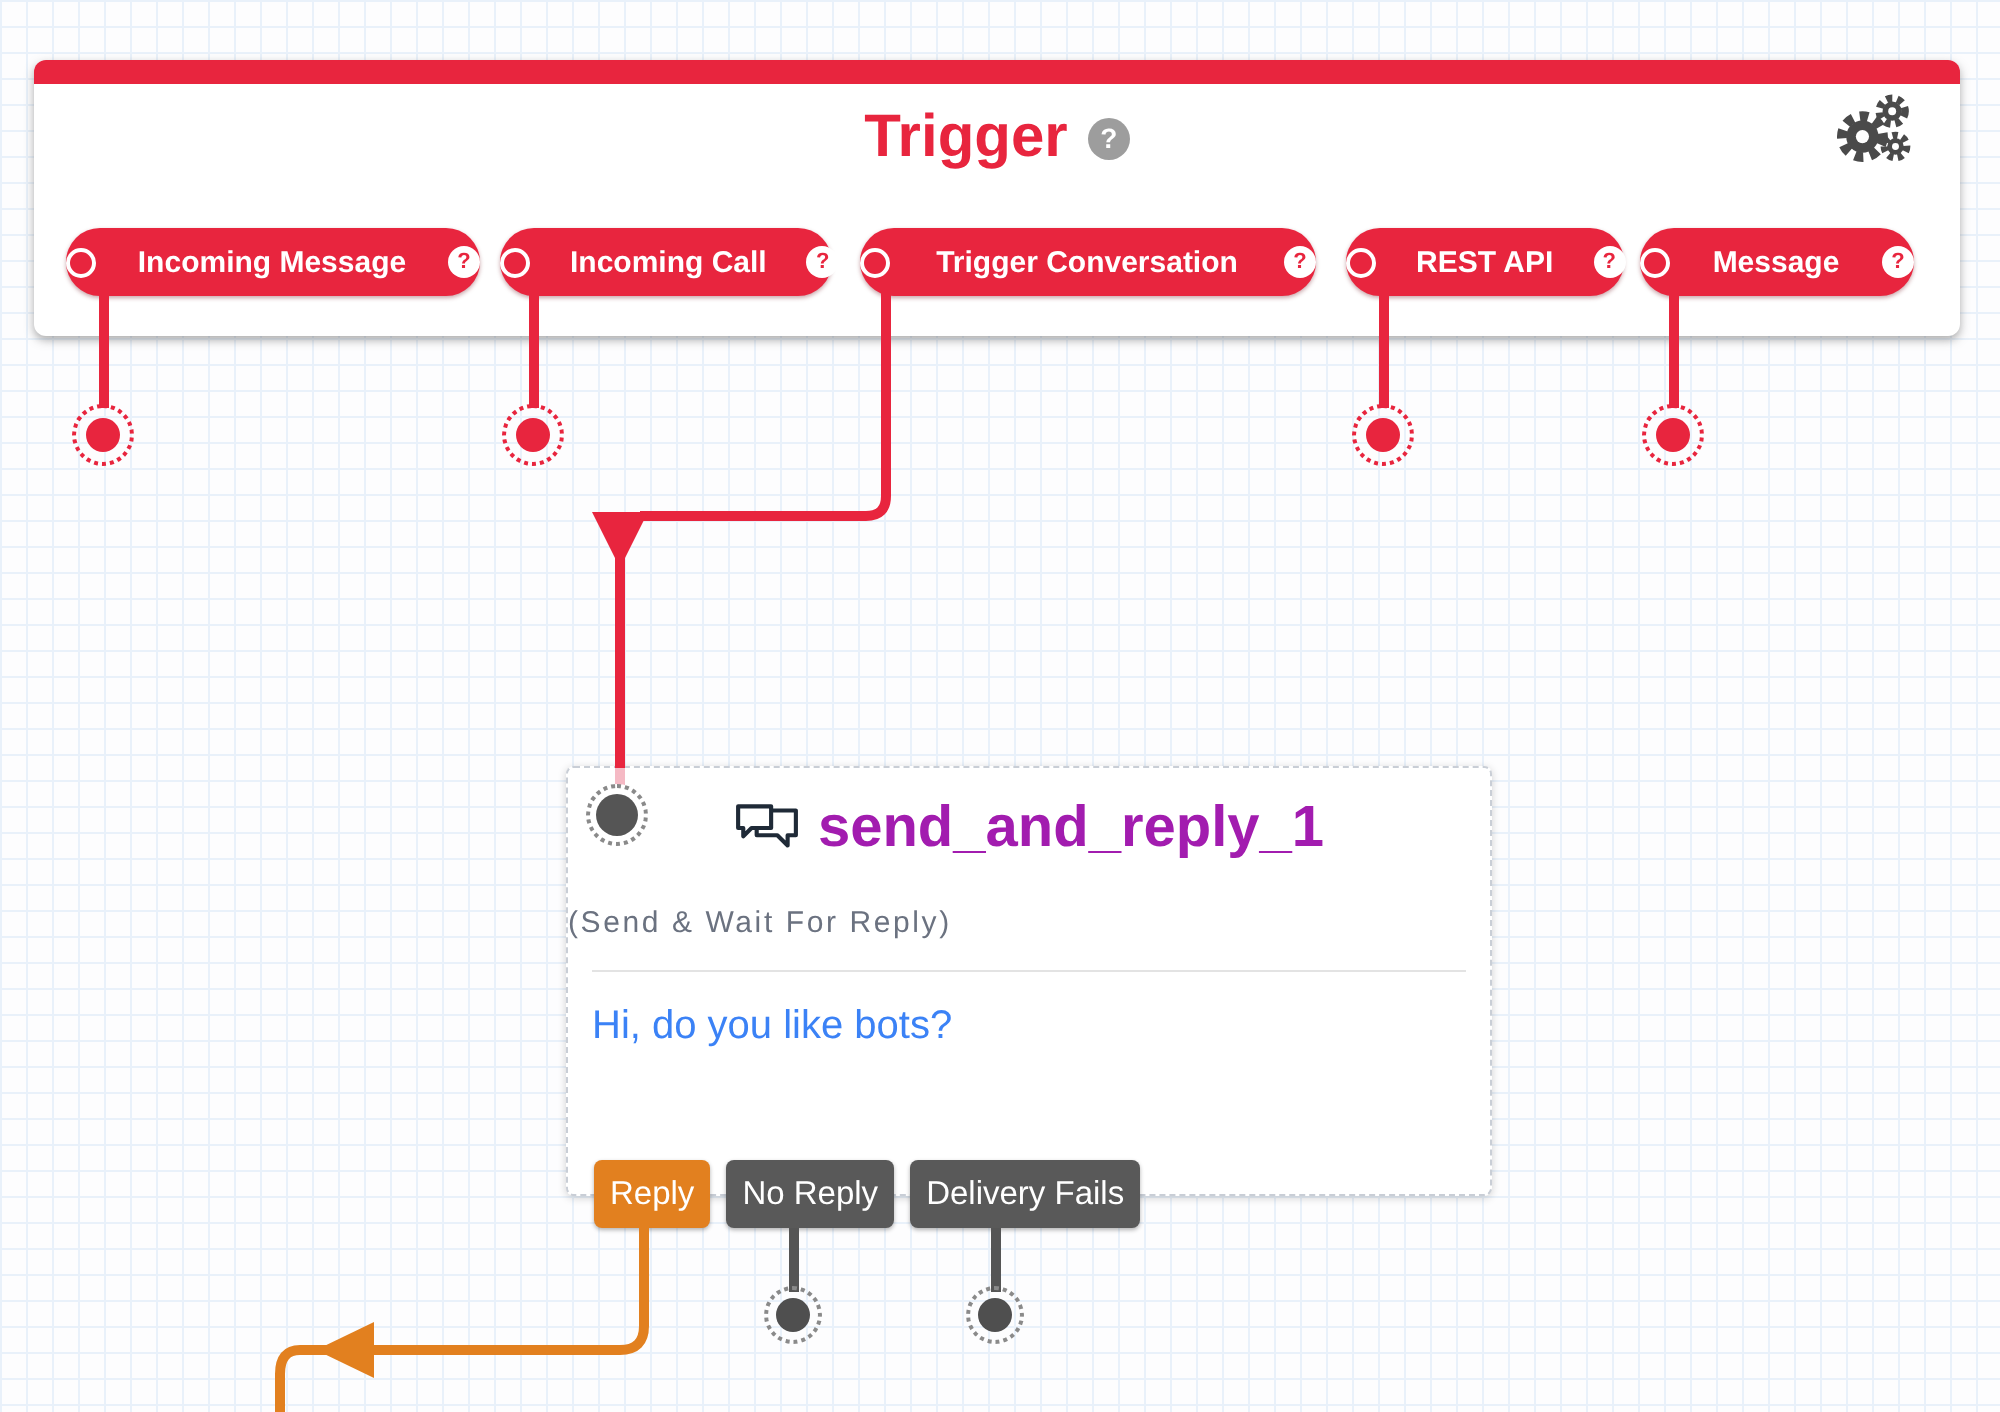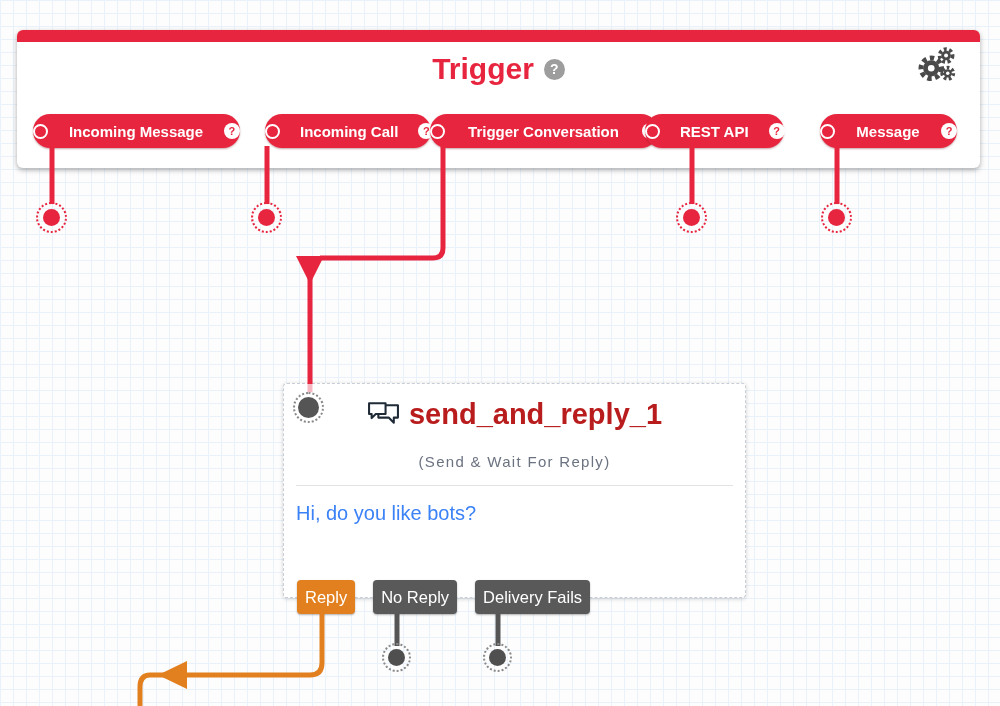--- a/index.html
+++ b/index.html
@@ -49,23 +49,23 @@
     width:15px; height:15px; border:2px solid #fff; border-radius:50%;
     flex:0 0 auto;
   }
   .pill-help {
     width:16px; height:16px; border-radius:50%; background:#fff;
     color:#e8253e; font-size:11px; font-weight:700;
     display:inline-flex; align-items:center; justify-content:center;
     flex:0 0 auto;
   }
   .pill-1 { left:16px;  width:207px; }
-  .pill-2 { left:248px; width:166px; }
+  .pill-2 { left:233px; width:166px; }
   .pill-3 { left:413px; width:228px; }
-  .pill-4 { left:628px; width:139px; }
+  .pill-4 { left:656px; width:139px; }
   .pill-5 { left:803px; width:137px; }
 
   
   svg.connectors {
     position:absolute; left:0; top:0; z-index:5; pointer-events:none;
   }
   .line-red    { stroke:#e8253e; stroke-width:5; fill:none; }
   .line-pink   { stroke:#f5b9c4; stroke-width:5; fill:none; }
   .line-orange { stroke:#e2801f; stroke-width:5; fill:none; }
   .line-gray   { stroke:#555555; stroke-width:5; fill:none; }
@@ -89,31 +89,31 @@
   .widget-card {
     position:absolute; left:283px; top:383px; width:463px; height:215px;
     background:#fff; border:1px dashed #c9ced6; border-radius:4px;
     box-shadow:0 1px 4px rgba(0,0,0,.18);
     z-index:2; cursor:pointer;
   }
   .widget-header {
     margin-top:14px;
     display:flex; align-items:center; justify-content:center; gap:9px;
   }
-  .widget-title { color:#b91c1c; font-size:29px; font-weight:600; }
+  .widget-title { color:#a21caf; font-size:29px; font-weight:600; }
   .widget-subtitle {
-    margin-top:22px; text-align:center;
+    margin-top:22px; 
     color:#6b7280; font-size:15px; letter-spacing:1.3px;
   }
   .widget-divider { margin:15px 12px 0; border:none; border-top:1px solid #e3e3e3; }
   .widget-body { margin:16px 12px 0; color:#3b82f6; font-size:20px; }
 
   .widget-buttons {
     position:absolute; left:13px; bottom:-17px;
-    display:flex; gap:18px; z-index:3;
+    display:flex; gap:8px; z-index:3;
   }
   .flow-btn {
     height:34px; padding:0 8px; border:none; border-radius:4px;
     color:#fff; font-size:16.5px; font-family:"Liberation Sans",sans-serif;
     display:inline-flex; align-items:center; cursor:pointer;
     box-shadow:0 1px 2px rgba(0,0,0,.3);
   }
   .flow-btn.orange { background:#e2801f; }
   .flow-btn.gray   { background:#595959; }
 </style>

